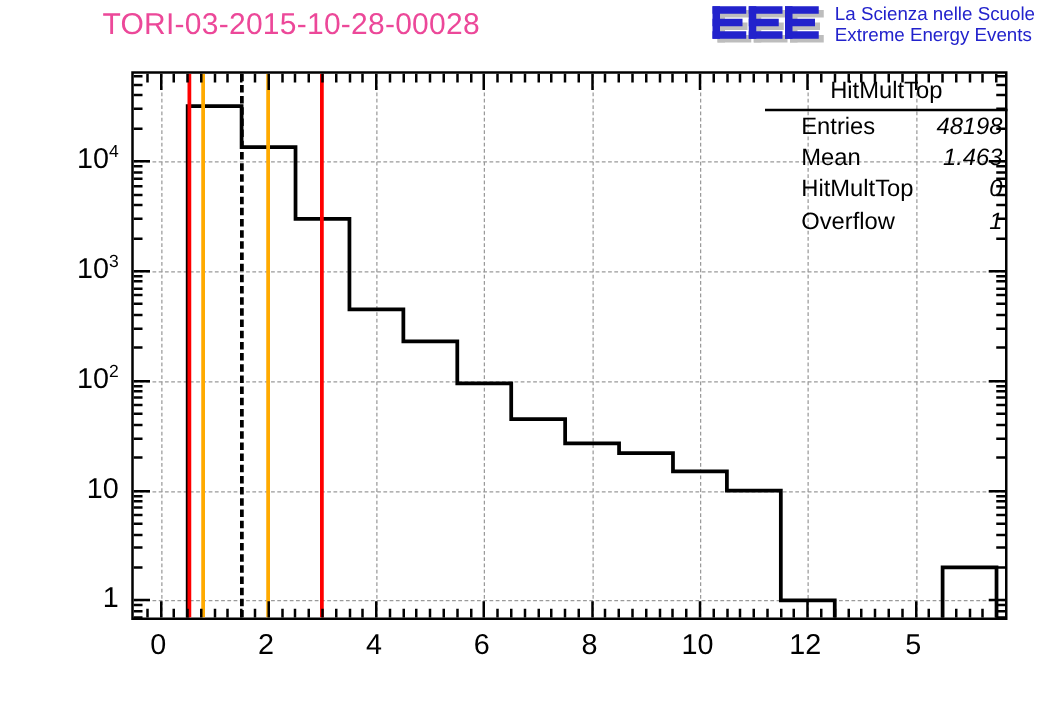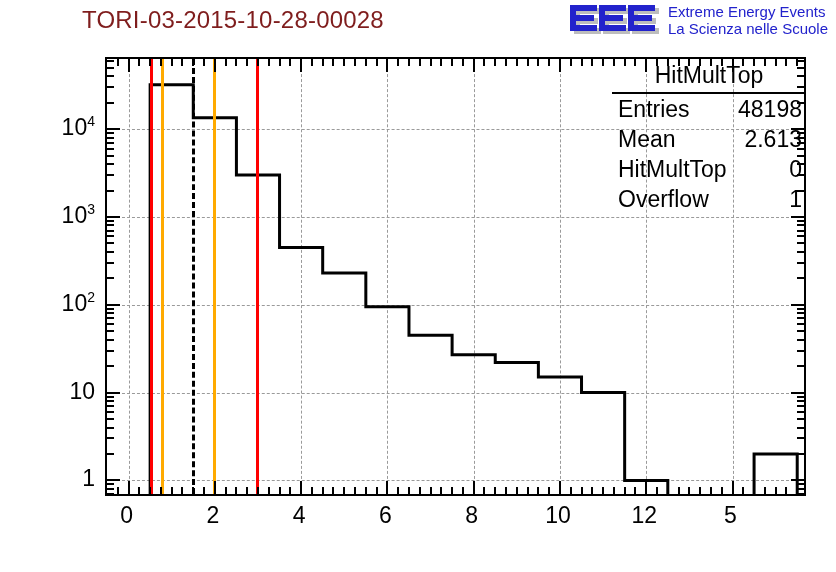--- a/index.html
+++ b/index.html
@@ -2,21 +2,21 @@
 <html><head>
 <meta charset="utf-8">
 <style>
   html,body{margin:0;padding:0;background:#ffffff;}
   body{width:836px;height:572px;overflow:hidden;font-family:"Liberation Sans",sans-serif;color:#000;}
   #root{position:relative;width:836px;height:572px;}
 
   
   .title{
     position:absolute;left:82px;top:6px;
-    font-size:24px;letter-spacing:0.2px;color:#7f1d1d;white-space:nowrap;
+    font-size:24px;letter-spacing:0.2px;color:#ec4899;white-space:nowrap;
   }
   .logo{position:absolute;right:8px;top:2px;display:flex;align-items:flex-start;gap:6px;}
   .logo-mark{position:relative;width:94px;height:38px;}
   .logo-text{display:flex;flex-direction:column;justify-content:center;padding-top:1px;}
   .logo-line{font-size:15px;color:#2222cc;line-height:1.15;white-space:nowrap;font-weight:400;}
 
   
   .frame{
     position:absolute;left:105px;top:57px;width:701px;height:439px;
     border:2px solid #000;box-sizing:border-box;background:#fff;
@@ -48,26 +48,26 @@
   
   .vline{position:absolute;top:0;bottom:0;width:3px;}
   .vline-dashed{
     position:absolute;top:0;bottom:0;width:0;
     border-left:3px dashed #000;
   }
 
   
   .stats{
     position:absolute;left:612px;top:60px;width:194px;
-    background:transparent;font-size:23px;color:#000;padding:0;box-sizing:border-box;
+    background:transparent;font-size:19px;color:#000;padding:0;box-sizing:border-box;
   }
   .stats-title{text-align:center;padding:2px 0 3px 0;border-bottom:2px solid #000;}
-  .stats-row{display:flex;justify-content:space-between;padding:1.5px 4px 1.5px 6px;line-height:1.18;}
+  .stats-row{display:flex;justify-content:space-between;padding:1.5px 4px 1.5px 6px;line-height:1.18;margin-left:23px;}
   .stats-key{text-align:left;}
-  .stats-val{text-align:right;}
+  .stats-val{text-align:right;font-style:italic;}
 </style>
 </head>
 <body>
 
 <div id="root">
 
   <div class="title">TORI-03-2015-10-28-00028</div>
 
   <div class="logo">
     <div class="logo-mark">
@@ -95,22 +95,22 @@
           <rect x="31" y="23" width="27" height="6" fill="#2222cc"></rect>
           <rect x="31" y="3" width="6" height="26" fill="#2222cc"></rect>
           <rect x="60" y="3" width="27" height="6" fill="#2222cc"></rect>
           <rect x="60" y="13" width="24" height="6" fill="#2222cc"></rect>
           <rect x="60" y="23" width="27" height="6" fill="#2222cc"></rect>
           <rect x="60" y="3" width="6" height="26" fill="#2222cc"></rect>
         </g>
       </svg>
     </div>
     <div class="logo-text">
+      <div class="logo-line">La Scienza nelle Scuole</div>
       <div class="logo-line">Extreme Energy Events</div>
-      <div class="logo-line">La Scienza nelle Scuole</div>
     </div>
   </div>
 
   <div class="frame" id="frame">
     <div class="plotclip" id="plotclip">
         <div class="grid-line grid-h" style="top: 421.382px;"></div>
         <div class="grid-line grid-h" style="top: 333.582px;"></div>
         <div class="grid-line grid-h" style="top: 245.782px;"></div>
         <div class="grid-line grid-h" style="top: 157.982px;"></div>
         <div class="grid-line grid-h" style="top: 70.1821px;"></div>
@@ -370,21 +370,21 @@
 
   <div class="stats">
     <div class="stats-title">HitMultTop</div>
     <div id="stats-rows">
         <div class="stats-row">
           <span class="stats-key">Entries</span>
           <span class="stats-val">48198</span>
         </div>
         <div class="stats-row">
           <span class="stats-key">Mean</span>
-          <span class="stats-val">2.613</span>
+          <span class="stats-val">1.463</span>
         </div>
         <div class="stats-row">
           <span class="stats-key">HitMultTop</span>
           <span class="stats-val">0</span>
         </div>
         <div class="stats-row">
           <span class="stats-key">Overflow</span>
           <span class="stats-val">1</span>
         </div>
       </div>

